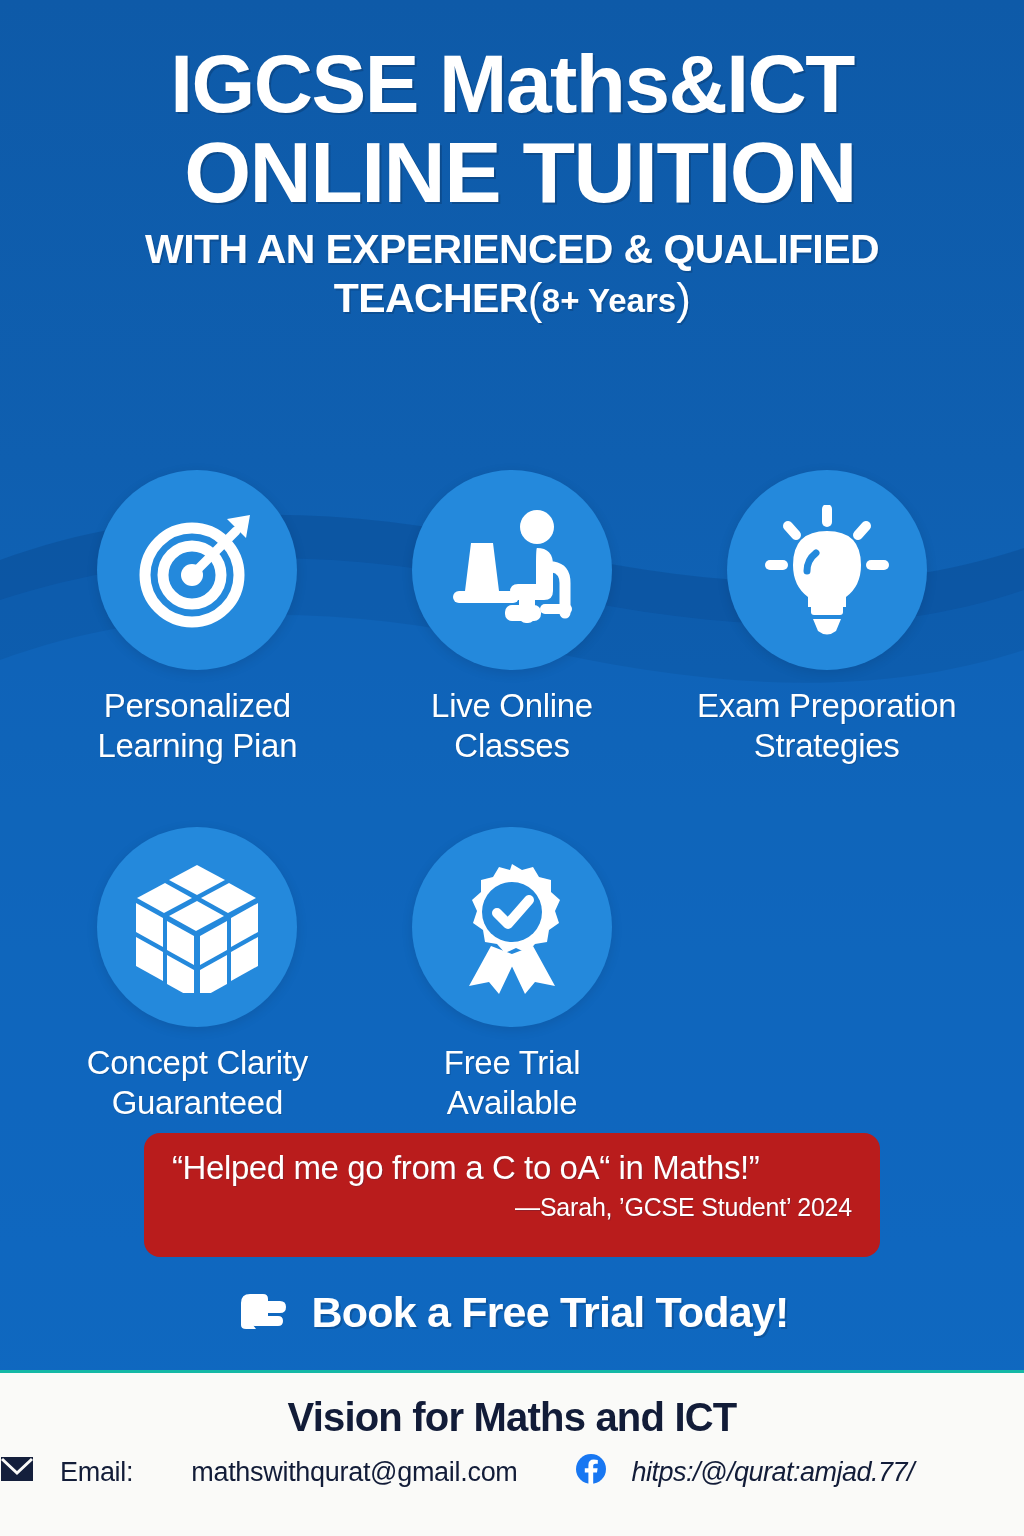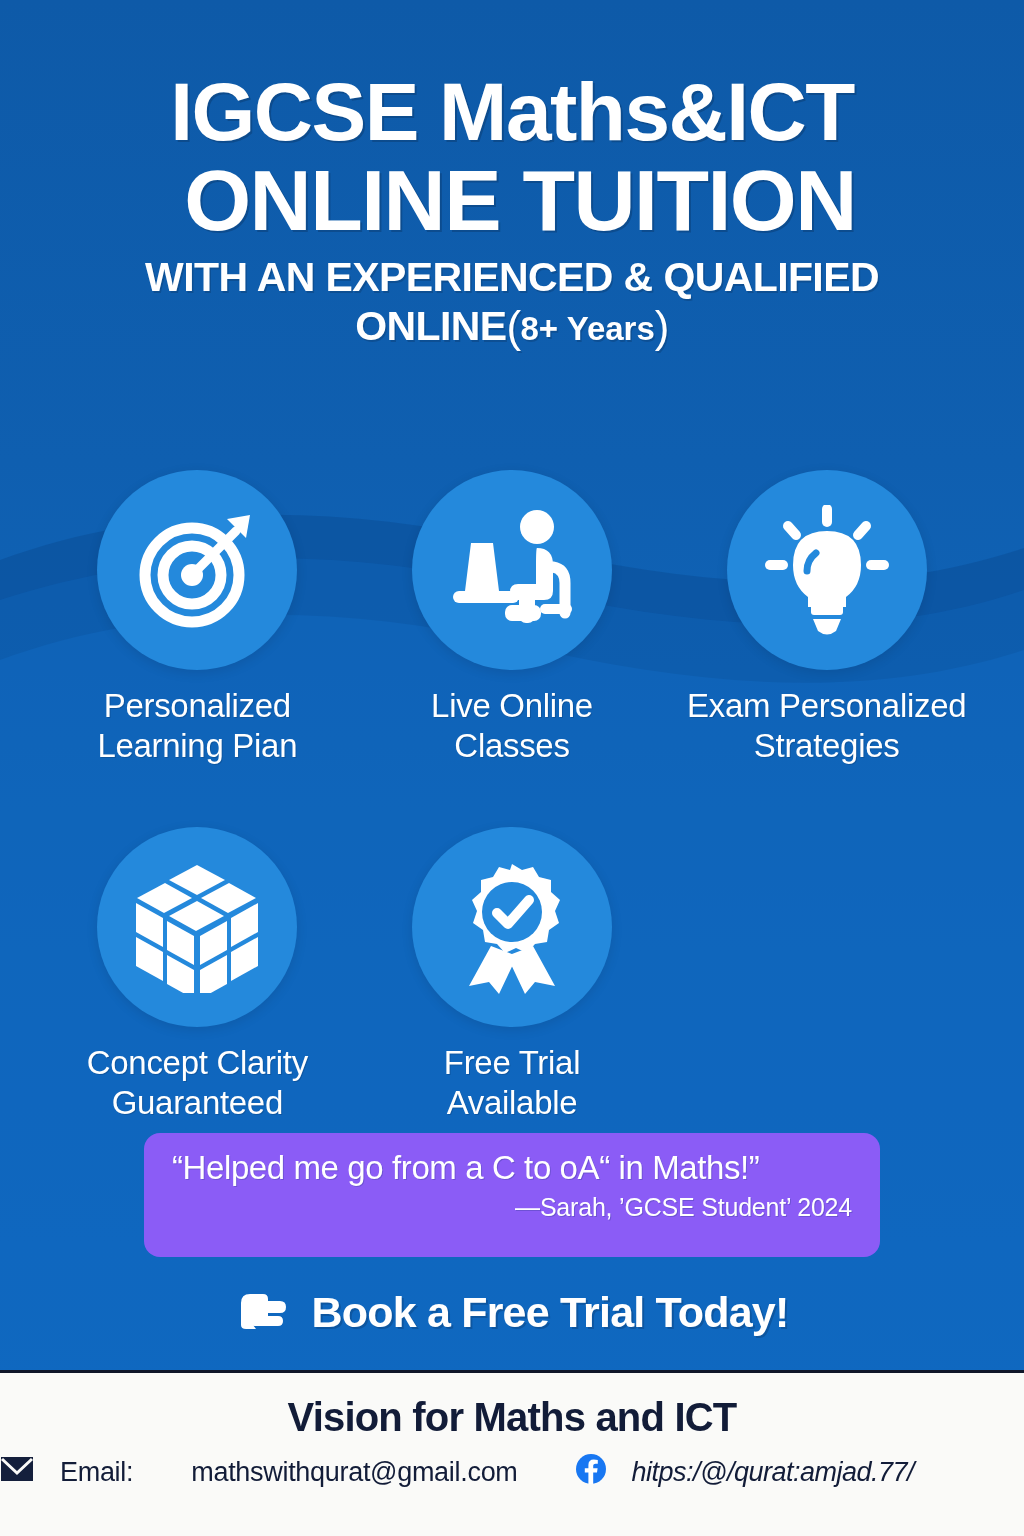--- a/index.html
+++ b/index.html
@@ -26,21 +26,21 @@
     position: absolute;
     left: 0; top: 0;
     width: 1024px;
     height: 1380px;
   }
 
   
   .hero {
     position: absolute;
     left: 0;
-    top: 72px;
+    top: 44px;
     width: 1024px;
     text-align: center;
     color: #FFFFFF;
   }
   .title-1, .title-2 {
     display: block;
     font-weight: 700;
     letter-spacing: -1.5px;
     line-height: 0.98;
     text-shadow: 2px 2px 0 rgba(10,45,90,0.35);
@@ -101,21 +101,21 @@
     white-space: pre-line;
   }
 
   
   .testimonial {
     position: absolute;
     left: 144px;
     top: 1133px;
     width: 736px;
     height: 124px;
-    background: #8b5cf6;
+    background: #b91c1c;
     border-radius: 16px;
     box-sizing: border-box;
     padding: 16px 28px 14px 28px;
     color: #FFFFFF;
   }
   .quote-text {
     font-size: 33px;
     line-height: 1.15;
     letter-spacing: -0.4px;
     text-align: left;
@@ -150,21 +150,21 @@
   }
 
   
   .footer {
     position: absolute;
     left: 0;
     bottom: 0;
     width: 1024px;
     height: 166px;
     background: #FAFAF8;
-    border-top: 3px solid #0f172a;
+    border-top: 3px solid #14b8a6;
     text-align: center;
     box-sizing: border-box;
   }
   .footer-title {
     margin-top: 22px;
     font-size: 40px;
     font-weight: 700;
     color: #121C38;
     letter-spacing: -0.8px;
   }
@@ -193,21 +193,21 @@
   <svg class="bg-wave" viewBox="0 0 1024 1380" preserveAspectRatio="none" aria-hidden="true">
     <path d="M0,560 C150,505 330,500 520,545 C700,588 870,600 1024,548 L1024,650 C870,700 700,688 520,645 C330,600 150,605 0,660 Z" fill="#0B4F97" opacity="0.55"></path>
     <path d="M0,600 C160,548 340,545 520,588 C710,632 880,640 1024,590 L1024,1380 L0,1380 Z" fill="#1166BC" opacity="0.38"></path>
   </svg>
 
   <div class="hero">
     <span class="title-1">IGCSE Maths&amp;ICT</span>
     <span class="title-2">ONLINE TUITION</span>
     <span class="subtitle">
       <span>WITH AN EXPERIENCED &amp; QUALIFIED</span><br>
-      <span>ONLINE</span><span class="paren">(</span><span class="years">8+ Years</span><span class="paren">)</span>
+      <span>TEACHER</span><span class="paren">(</span><span class="years">8+ Years</span><span class="paren">)</span>
     </span>
   </div>
 
   <div class="features">
 
     <div class="feature">
       <div class="icon-circle">
         <span>
           <svg width="130" height="130" viewBox="0 0 130 130">
             <g fill="none" stroke="#FFFFFF" stroke-width="11">
@@ -255,21 +255,21 @@
             <g stroke="#FFFFFF" stroke-width="10" stroke-linecap="round">
               <path d="M63 4 L63 17"></path>
               <path d="M24 21 L32 30"></path>
               <path d="M102 21 L94 30"></path>
               <path d="M6 60 L19 60"></path>
               <path d="M120 60 L107 60"></path>
             </g>
           </svg>
         </span>
       </div>
-      <div class="feature-label">Exam Personalized
+      <div class="feature-label">Exam Preporation
 Strategies</div>
     </div>
 
     <div class="feature">
       <div class="icon-circle">
         <span>
           <svg width="128" height="132" viewBox="0 0 128 132">
             <g fill="#FFFFFF">
 
               <polygon points="64,4 92,19 64,34 36,19"></polygon>

